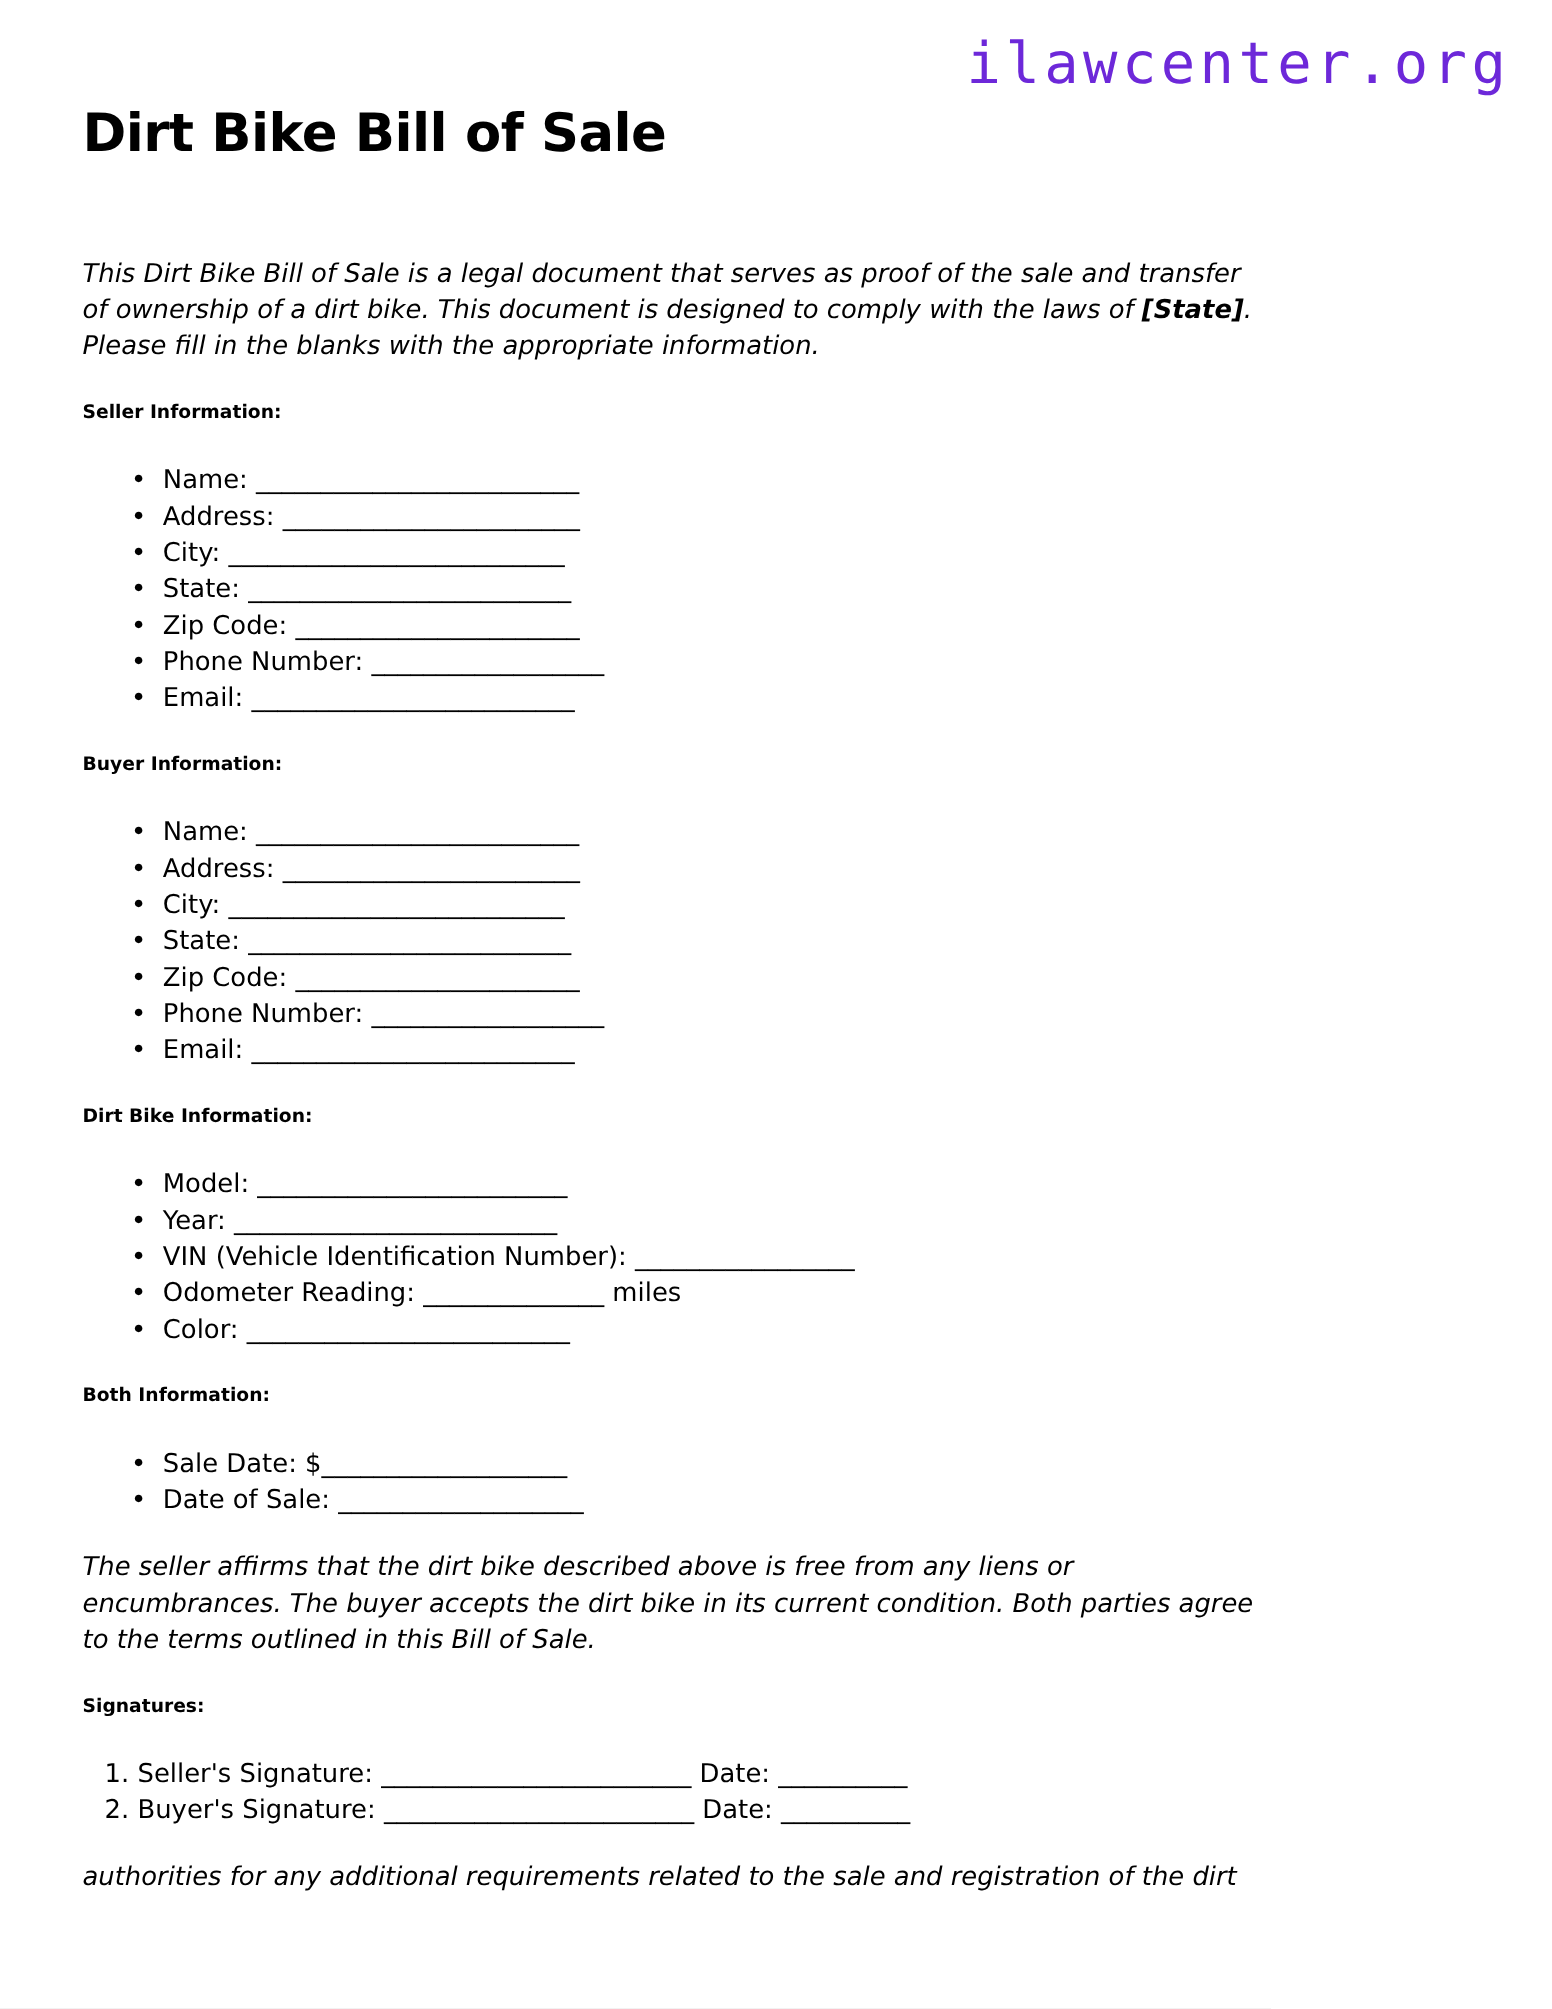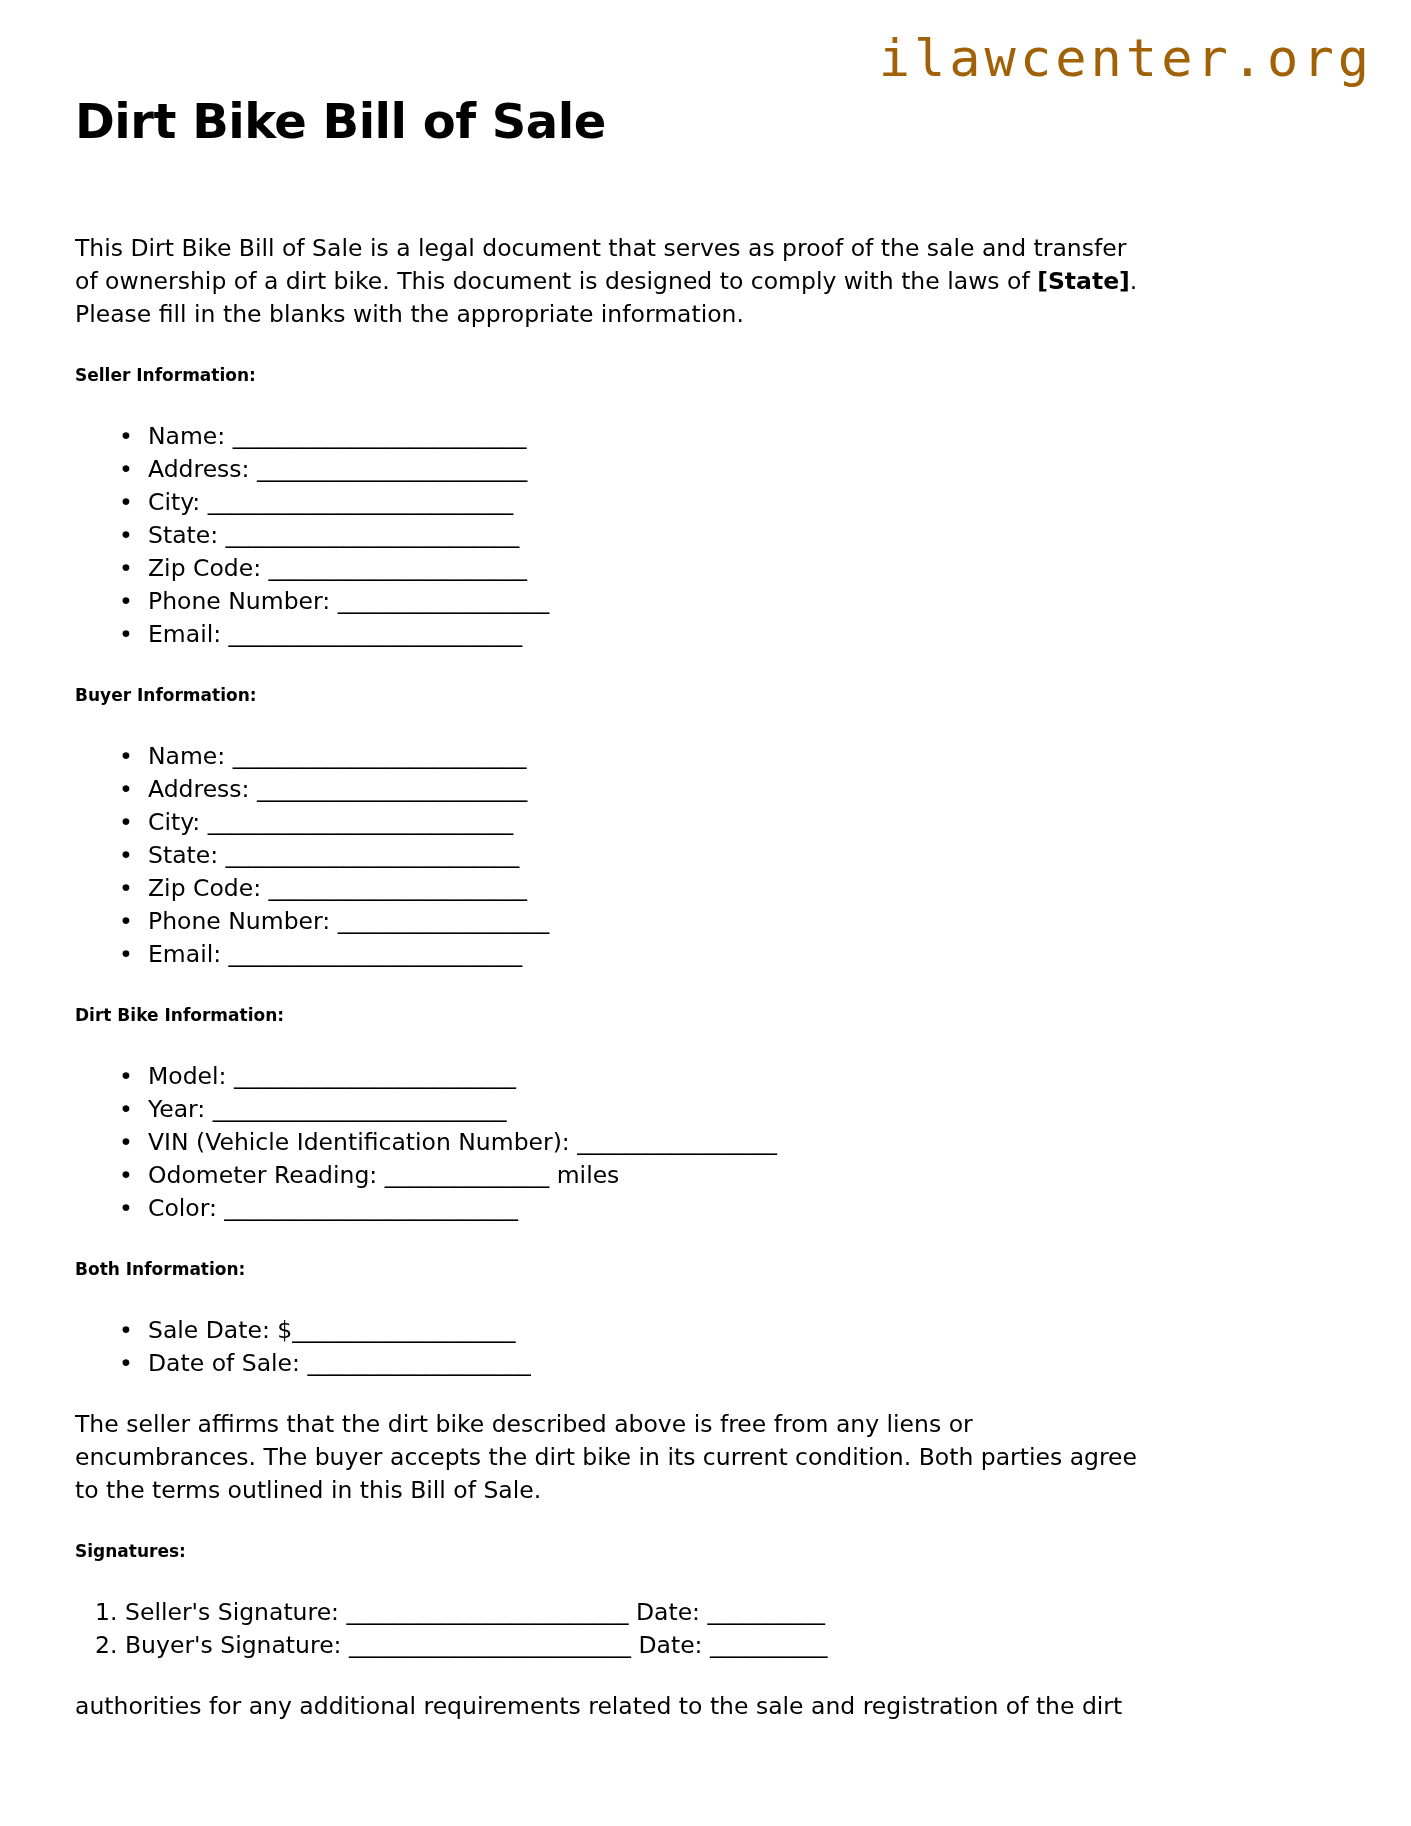--- a/index.html
+++ b/index.html
@@ -16,33 +16,33 @@
     font-family: "DejaVu Sans", "Liberation Sans", sans-serif;
     font-size: 23.5px;
     line-height: 33px;
   }
   .logo-row {
     text-align: right;
     font-family: "DejaVu Sans Mono", "Liberation Mono", monospace;
     font-size: 52px;
     line-height: 60px;
     letter-spacing: 4px;
-    color: #a16207;
+    color: #6d28d9;
     white-space: pre;
   }
   h1.doc-title {
     font-size: 48px;
     line-height: 54px;
     font-weight: bold;
     margin: 6px 0 84px 0;
     white-space: pre;
     letter-spacing: -0.5px;
   }
   .para { margin: 28px 0; }
-  .para .line { white-space: pre; }
+  .para .line { white-space: pre; font-style: italic; }
   h2.section {
     font-size: 17px;
     line-height: 33px;
     font-weight: bold;
     margin: 28px 0;
     white-space: pre;
   }
   ul.fields, ol.sigs {
     margin: 12px 0;
     padding: 0;

